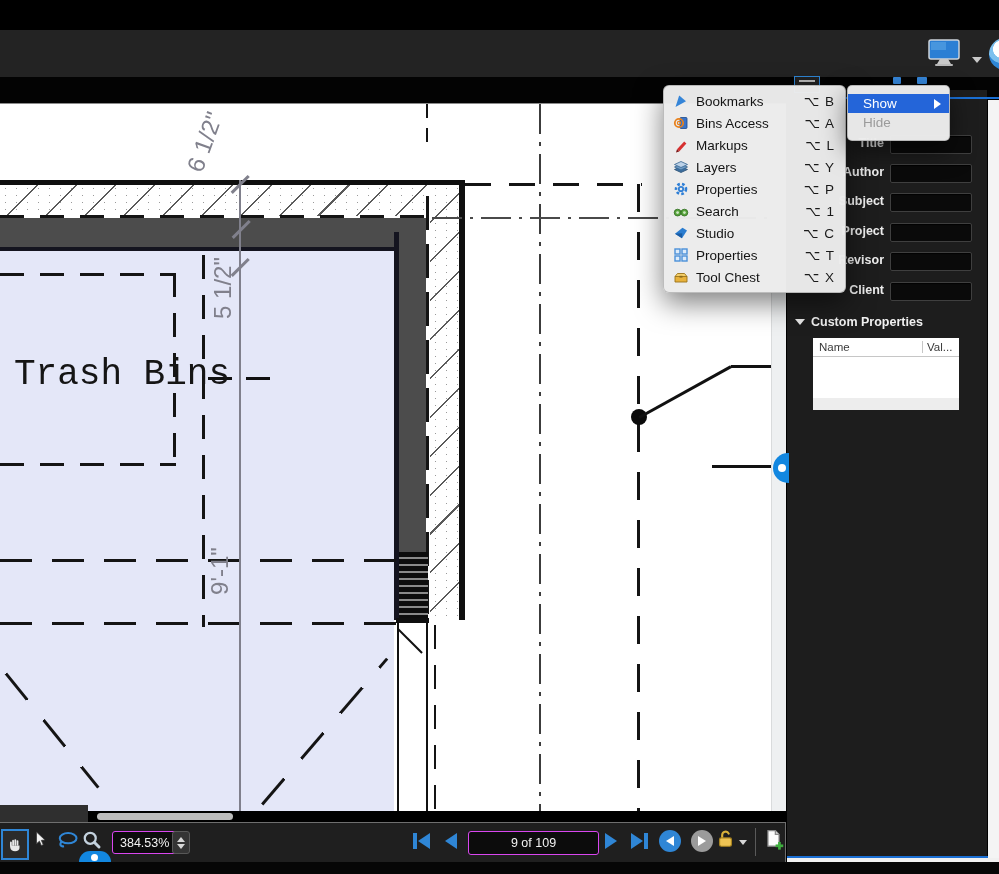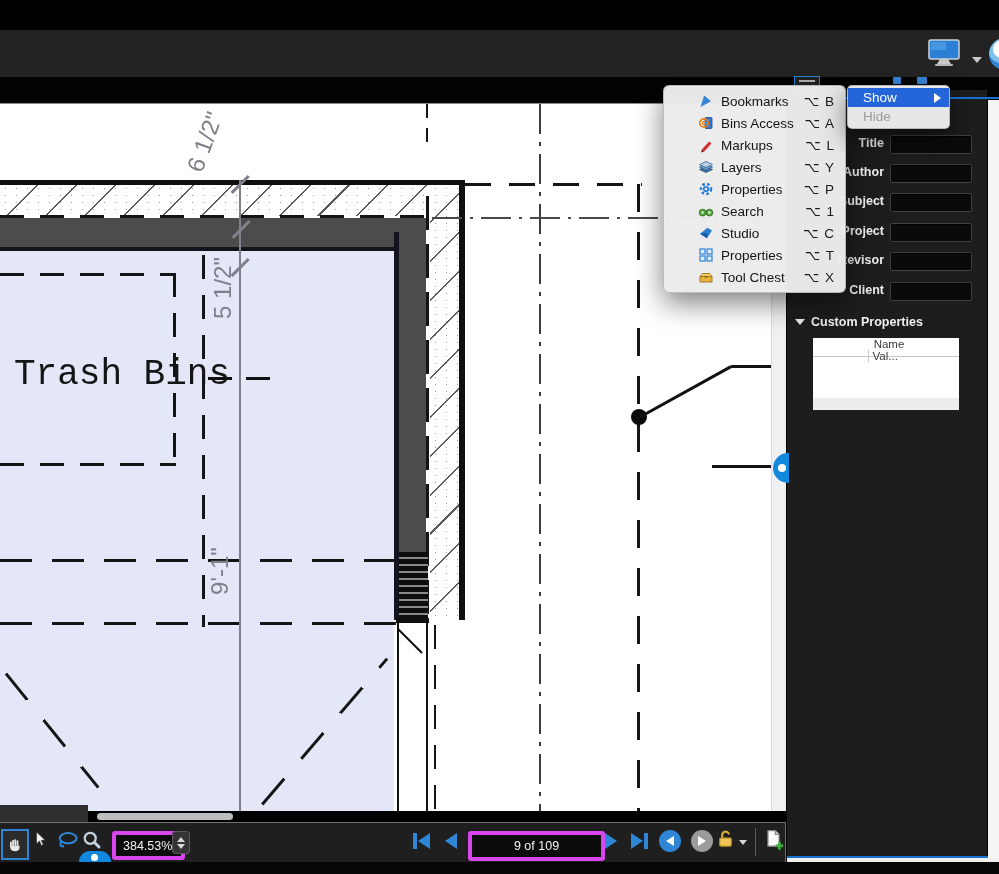--- a/index.html
+++ b/index.html
@@ -53,51 +53,51 @@
   .panel-blue-bottom{left:787px;top:856px;width:212px;height:2px;background:#1a6fd4;}
   .panel-white-bottom{left:787px;top:858px;width:212px;height:5px;background:#f0f0f0;}
   .right-white{left:988px;top:100px;width:11px;height:758px;background:#f4f4f4;}
   .bottom-black{left:0;top:862px;width:999px;height:12px;background:#060606;}
 
   .field-label{position:absolute;left:0;width:97px;text-align:right;color:#ededed;font-size:12.5px;font-weight:600;line-height:17px;}
   .pfield{position:absolute;left:103px;width:76px;height:15px;background:#0a0a0a;border:1px solid #3f3f3f;border-radius:2px;color:#ddd;font-size:11px;box-shadow:inset 0 1px 1px rgba(0,0,0,.8);}
   .cp-header{color:#f0f0f0;font-size:12.5px;font-weight:700;}
   .cp-tri{width:0;height:0;border-left:5px solid transparent;border-right:5px solid transparent;border-top:6px solid #e8e8e8;display:inline-block;margin-right:6px;}
   .cp-table{left:813px;top:338px;width:146px;height:72px;background:#fff;}
-  .cp-head{height:18px;border-bottom:1px solid #c6c6c6;font-size:11.5px;color:#3a3a3a;display:flex;align-items:center;flex-direction:column;}
+  .cp-head{height:18px;border-bottom:1px solid #c6c6c6;font-size:11.5px;color:#3a3a3a;display:flex;align-items:center;}
   .cp-foot{position:absolute;left:0;bottom:0;width:100%;height:12px;background:#ededed;}
   .panel-toggle{left:794px;top:76px;width:24px;height:15px;border:1px solid var(--accent);background:#222;}
   .sliver{background:#3585d8;border-radius:1px;}
 
   
   .menu{left:663px;top:85px;width:181px;background:rgba(236,236,236,.98);border:1px solid rgba(0,0,0,.2);
         border-radius:6px;box-shadow:0 10px 28px rgba(0,0,0,.5);padding:4px 0;z-index:20;}
-  .menu-item{height:22px;display:flex;align-items:center;padding:0 10px 0 8px;font-size:13.5px;color:#141414;margin-left:25px;}
+  .menu-item{height:22px;display:flex;align-items:center;padding:0 10px 0 8px;font-size:13.5px;color:#141414;}
   .mi-icon{width:17px;height:17px;margin-right:7px;flex:0 0 17px;display:flex;align-items:center;justify-content:center;}
   .mi-label{flex:1;}
   .mi-key{color:#1a1a1a;letter-spacing:1px;}
   .submenu{left:847px;top:85px;width:101px;background:rgba(236,236,236,.98);border:1px solid rgba(0,0,0,.2);
-        border-radius:5px;box-shadow:0 10px 24px rgba(0,0,0,.5);padding:2px 0;z-index:21;}
+        border-radius:5px;box-shadow:0 10px 24px rgba(0,0,0,.5);padding:8px 0;z-index:21;}
   .sub-item{height:19px;display:flex;align-items:center;padding:0 8px 0 15px;font-size:13.5px;}
   .sub-show{background:var(--highlight);color:#fff;}
   .sub-hide{color:#9b9b9b;}
   .sub-arrow{margin-left:auto;width:0;height:0;border-top:5px solid transparent;border-bottom:5px solid transparent;border-left:7px solid #fff;}
 
   
   .handle{left:773px;top:453px;width:16px;height:30px;background:#1287e0;border-radius:16px 0 0 16px;z-index:6;}
   .handle-dot{position:absolute;left:5px;top:11px;width:8px;height:8px;border-radius:50%;background:#fff;}
 
   
   .hthumb{left:97px;top:813px;width:136px;height:7px;border-radius:4px;background:#bdbdbd;}
   .corner-block{left:0;top:805px;width:88px;height:18px;background:#2f2f2f;}
   .btoolbar{left:0;top:822px;width:785px;height:39px;background:#1f1f1f;border:1px solid #6f6f6f;border-left:none;}
   .tool-sel{left:1px;top:829px;width:24px;height:27px;border:2px solid var(--accent);background:#2b2b2b;display:flex;align-items:center;justify-content:center;}
   .peek{left:79px;top:851px;width:32px;height:11px;border-radius:16px 16px 0 0;background:#1287e0;}
   .peek-dot{position:absolute;left:12px;top:3px;width:7px;height:7px;border-radius:50%;background:#fff;}
-  .darkfield{background:#0c0c0c;border:4px solid #d946ef;border-radius:3px;color:#f2f2f2;font-size:12.5px;display:flex;align-items:center;}
+  .darkfield{background:#0c0c0c;border:1px solid #d946ef;border-radius:3px;color:#f2f2f2;font-size:12.5px;display:flex;align-items:center;}
   .stepper{left:172px;top:831px;width:16px;height:21px;background:#343434;border:1px solid #585858;border-radius:3px;display:flex;flex-direction:column;align-items:center;justify-content:center;gap:2px;}
   .st-up{width:0;height:0;border-left:4px solid transparent;border-right:4px solid transparent;border-bottom:5px solid #d8d8d8;}
   .st-dn{width:0;height:0;border-left:4px solid transparent;border-right:4px solid transparent;border-top:5px solid #d8d8d8;}
   .tri-r{width:0;height:0;border-top:8px solid transparent;border-bottom:8px solid transparent;border-left:12px solid var(--accent);}
   .tri-l{width:0;height:0;border-top:8px solid transparent;border-bottom:8px solid transparent;border-right:12px solid var(--accent);}
   .navbar-bar{width:4px;height:16px;background:var(--accent);}
   .navbtn{display:flex;align-items:center;gap:1px;}
   .circbtn{width:22px;height:22px;border-radius:50%;display:flex;align-items:center;justify-content:center;}
   .circ-tri-l{width:0;height:0;border-top:5px solid transparent;border-bottom:5px solid transparent;border-right:8px solid #fff;}
   .circ-tri-r{width:0;height:0;border-top:5px solid transparent;border-bottom:5px solid transparent;border-left:8px solid #fff;}

